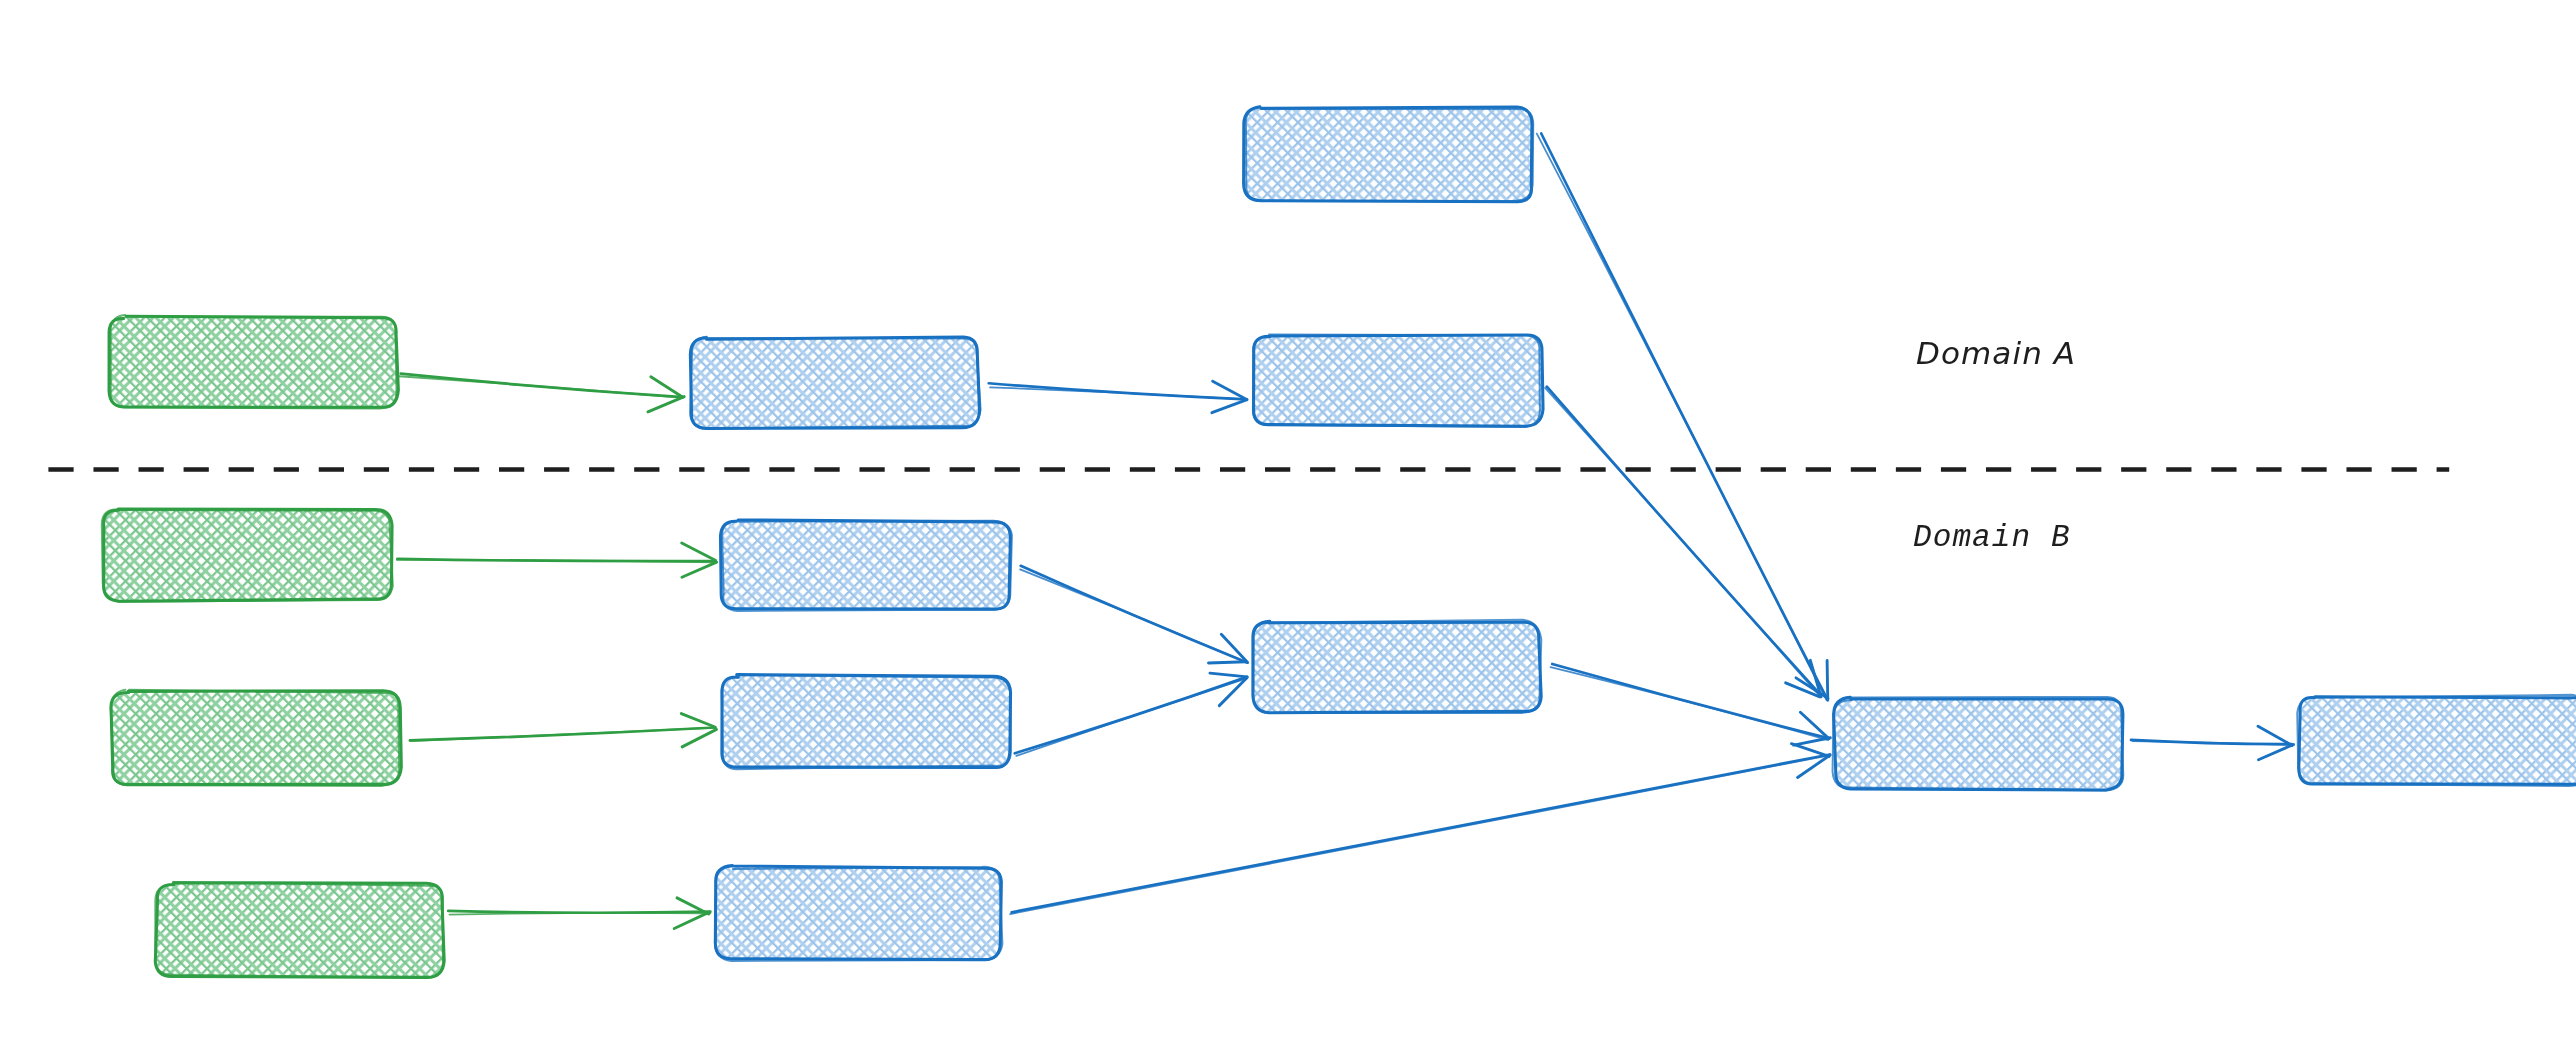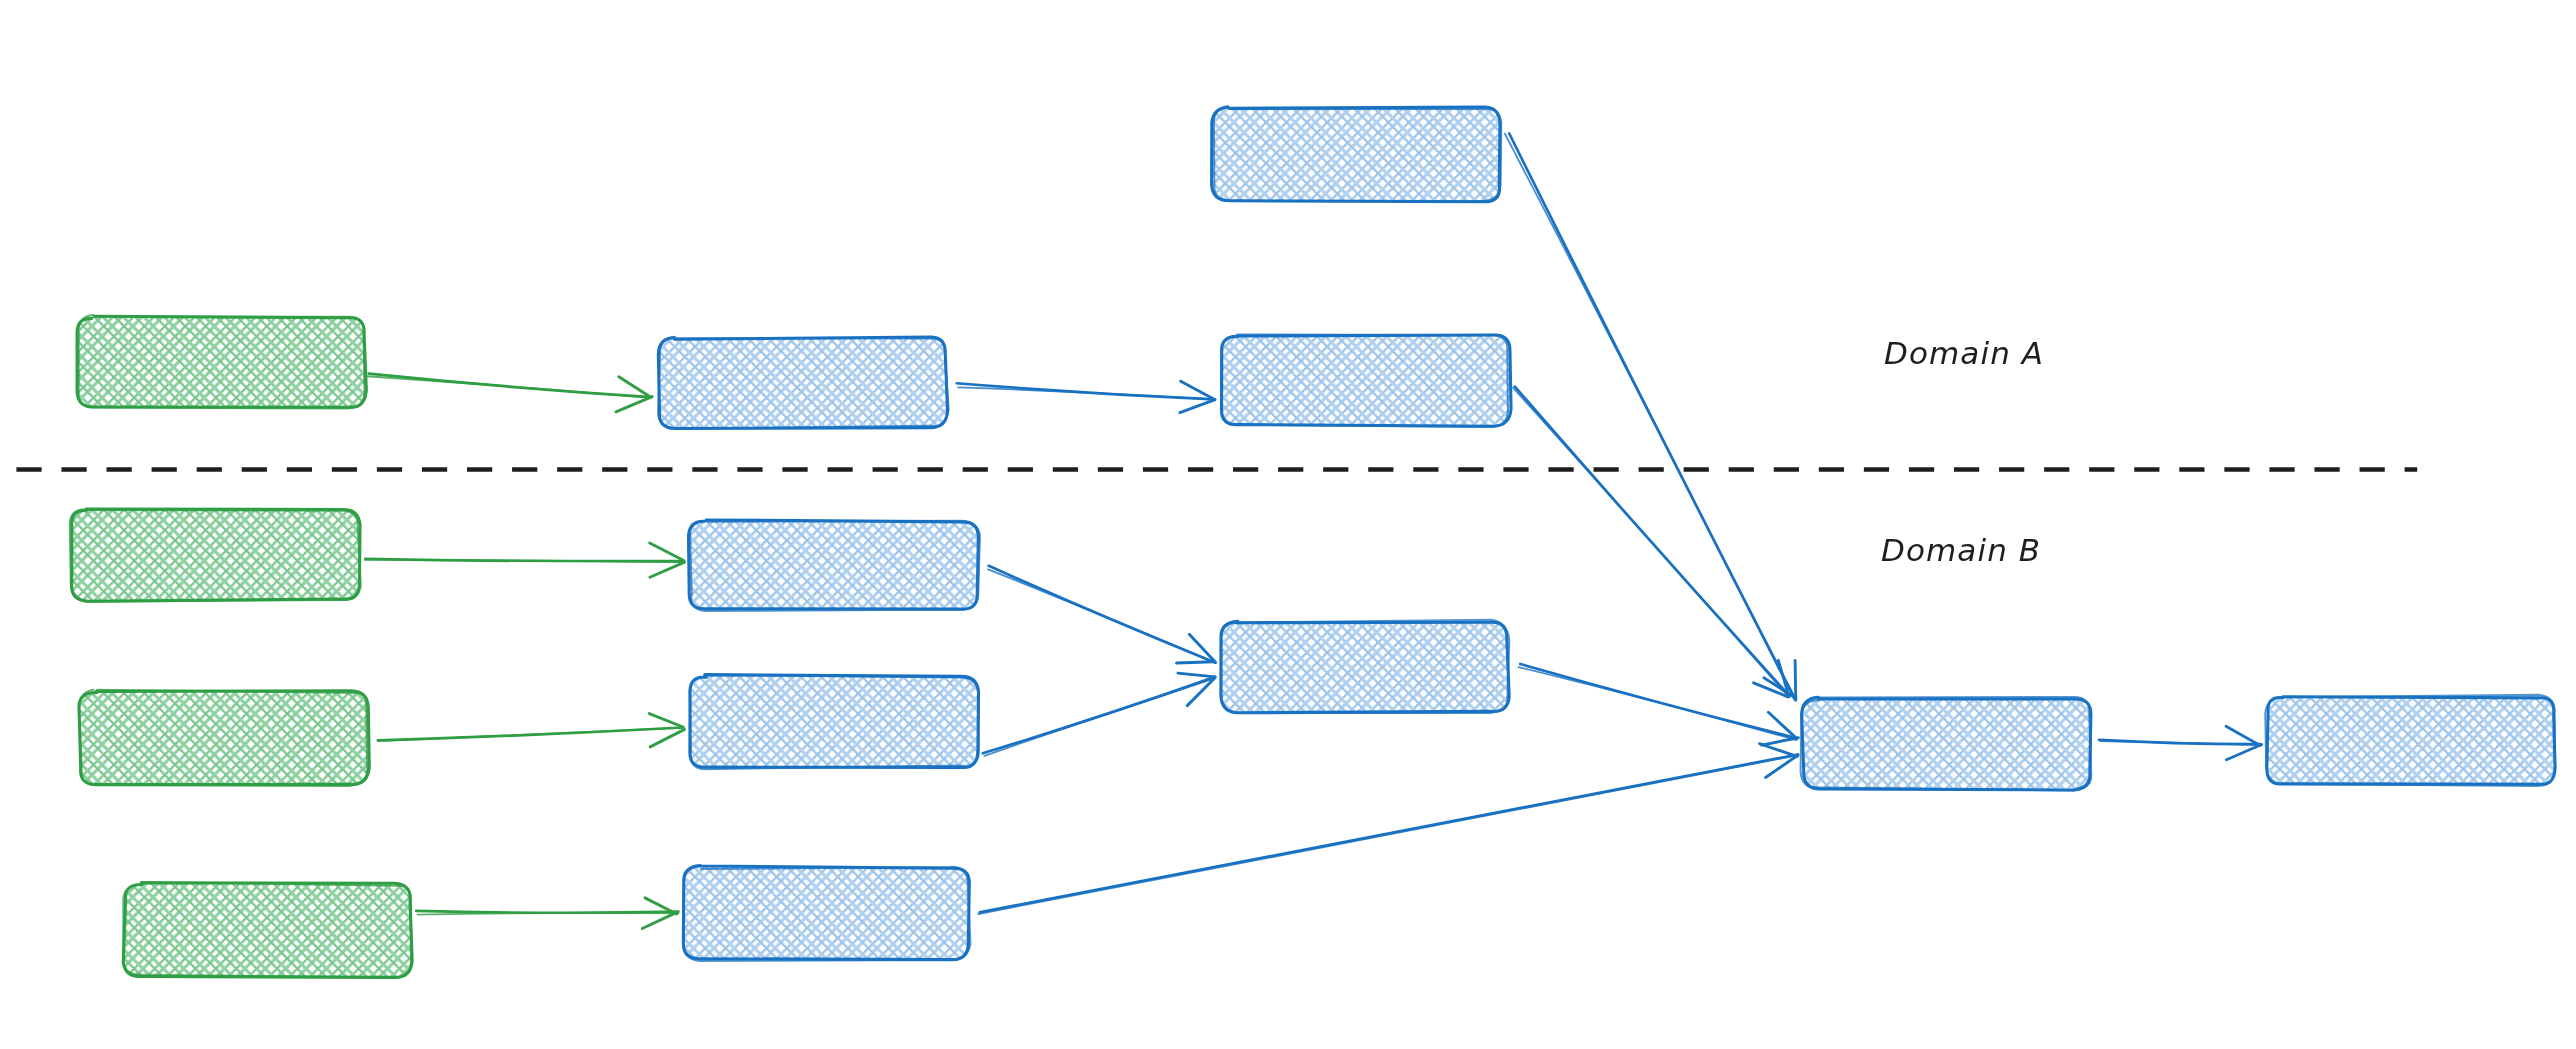--- a/index.html
+++ b/index.html
@@ -1,31 +1,31 @@
 <!DOCTYPE html>
 <html style="font-size:14.4px"><head>
 <meta charset="utf-8">
 <style>
   html,body{margin:0;padding:0;background:#ffffff;}
   body{width:2576px;height:1049px;overflow:hidden;font-family:"DejaVu Sans",sans-serif;}
-  #stage{position:relative;width:2252px;height:1049px;background:#ffffff;}
+  #stage{position:relative;width:2252px;height:1049px;background:#ffffff;margin-left:32px;}
   #canvas{position:absolute;left:0;top:0;width:2576px;height:1049px;}
   .domain-label{
     position:absolute;
     font-family:"DejaVu Sans",sans-serif;
     font-size:31px;
     font-style:italic;
     font-weight:400;
     color:#1e1e1e;
     letter-spacing:1.1px;
     white-space:nowrap;
     user-select:none;
   }
   #label-domain-a{left:1884px;top:335px;}
-  #label-domain-b{left:1881px;top:532px;}
+  #label-domain-b{left:1881px;top:520px;font-family:Liberation Mono, monospace;}
 </style>
 </head>
 <body>
 
 <div id="stage">
   <svg id="canvas" viewBox="0 0 2858 1164" xmlns="http://www.w3.org/2000/svg">
     <defs>
       <pattern id="hatch-green" width="16" height="16" patternUnits="userSpaceOnUse" patternTransform="rotate(45)">
         <rect width="16" height="16" fill="#ffffff"></rect>
         <line x1="0" y1="0" x2="0" y2="16" stroke="#7bc68f" stroke-width="5"></line>

